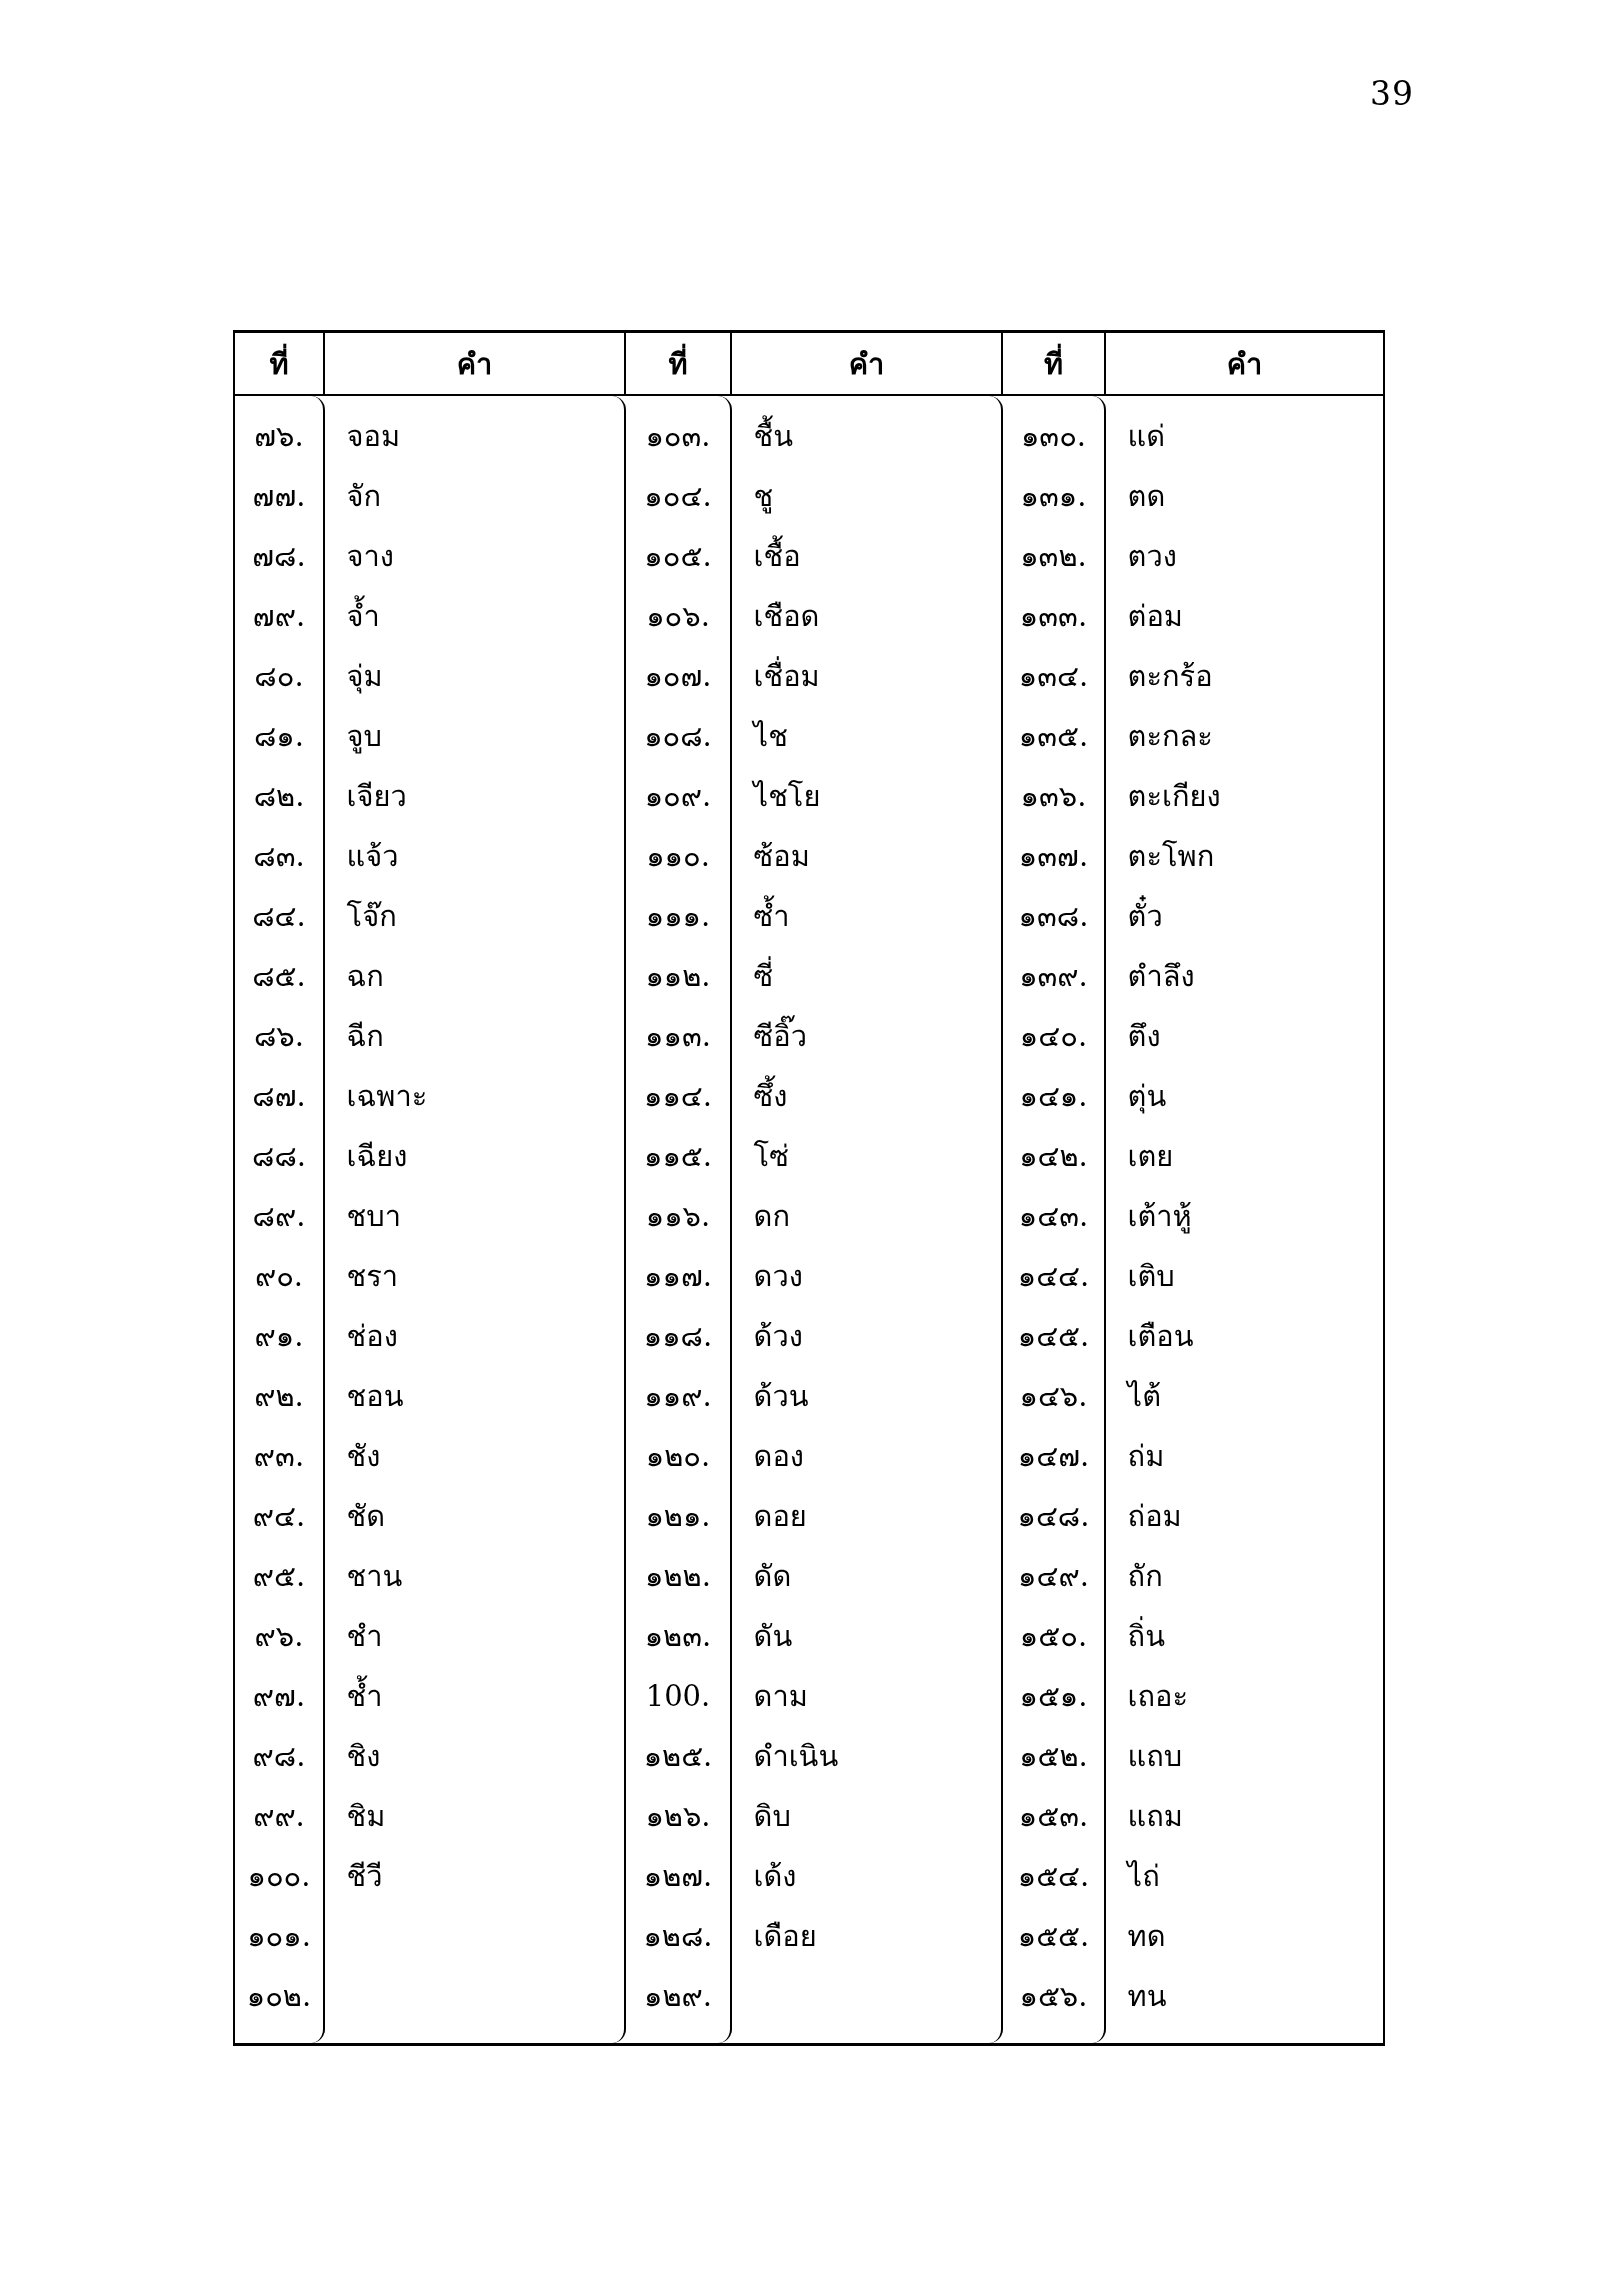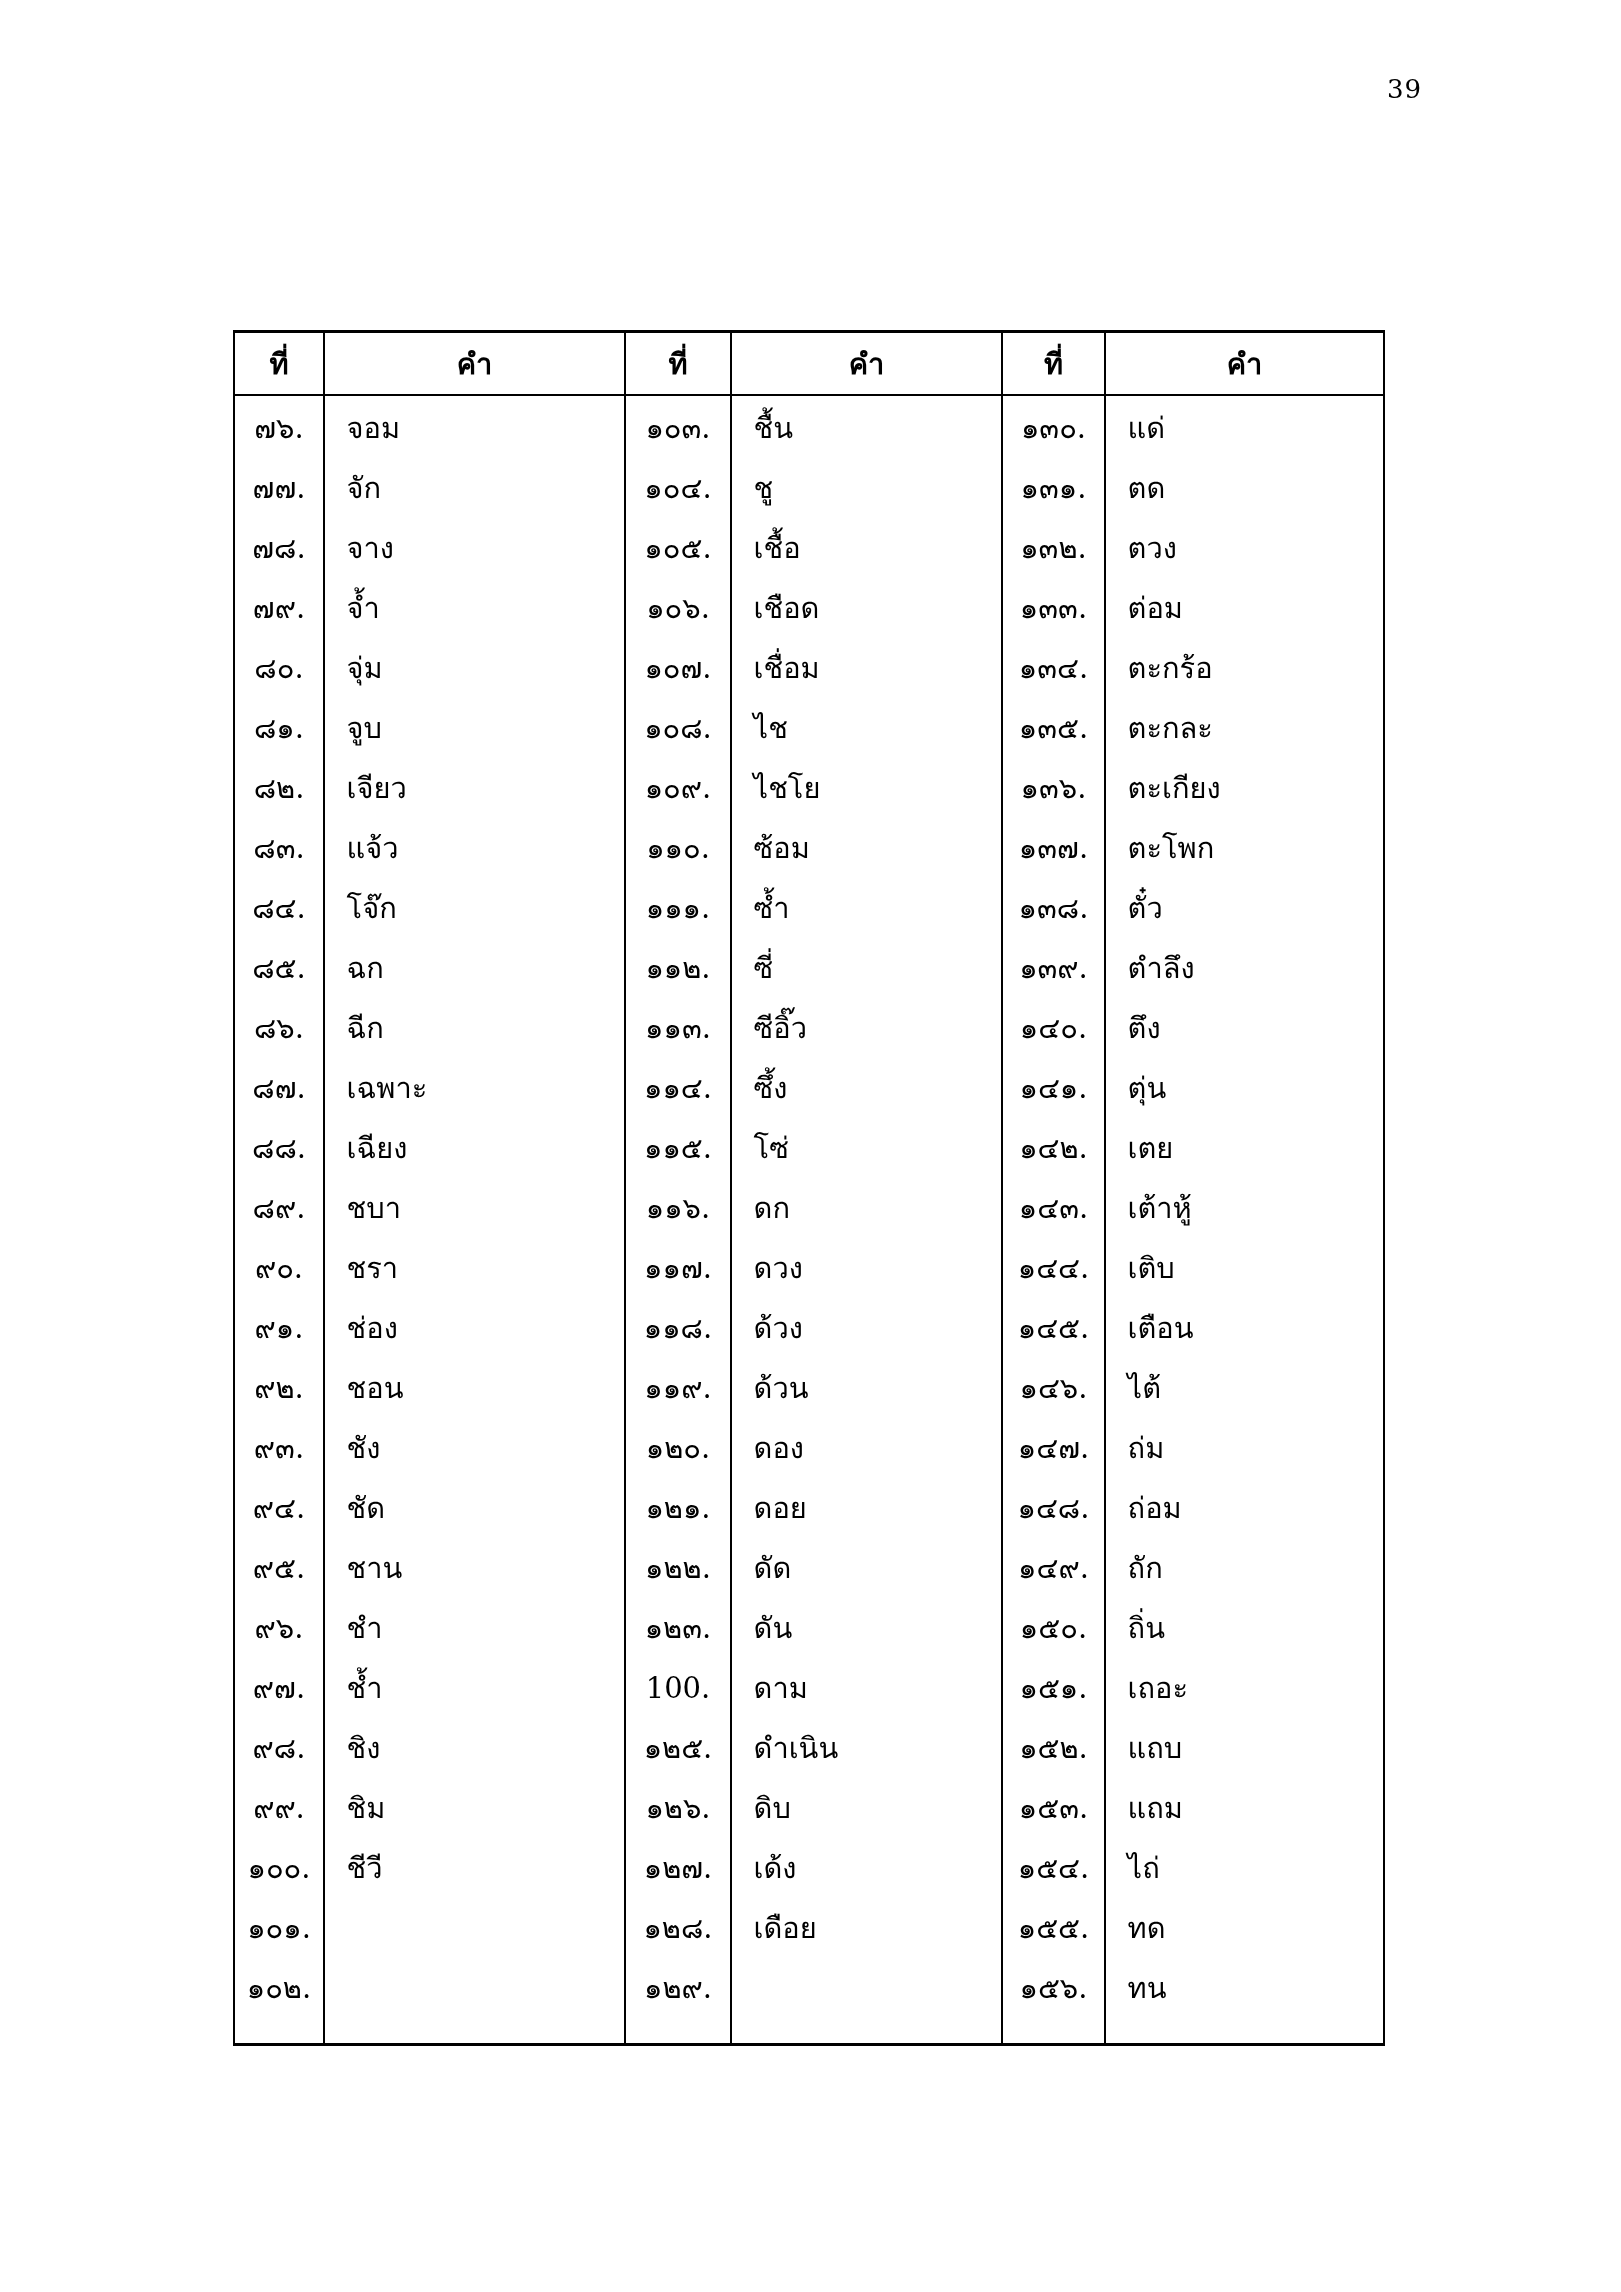--- a/index.html
+++ b/index.html
@@ -12,23 +12,22 @@
     height: 2293px;
     position: relative;
     font-family: "DejaVu Serif", "Liberation Serif", serif;
     color: #000;
   }
   .page-number {
     position: absolute;
     top: 74px;
     left: 1370px;
     width: 69px;
-    font-size: 26px;
+    font-size: 33px;
     letter-spacing: 1px;
-    text-align: center;
   }
   .word-table {
     position: absolute;
     left: 233px;
     top: 330px;
     width: 1152px;
     height: 1716px;
     box-sizing: border-box;
     border: 2.9px solid #000;
     border-top-width: 3.9px;
@@ -55,22 +54,23 @@
     justify-content: center;
     font-size: 29px;
     font-weight: bold;
   }
   .vline {
     border-right: 2px solid #000;
   }
   .tcol {
     display: flex;
     flex-direction: column;
-    padding-top: 2px;
+    padding-top: 10px;
     overflow: hidden;
+    border-radius: 14px;
   }
   .cell {
     height: 60px;
     flex: 0 0 auto;
     display: flex;
     align-items: center;
     font-size: 29px;
     line-height: 1;
     white-space: nowrap;
   }

